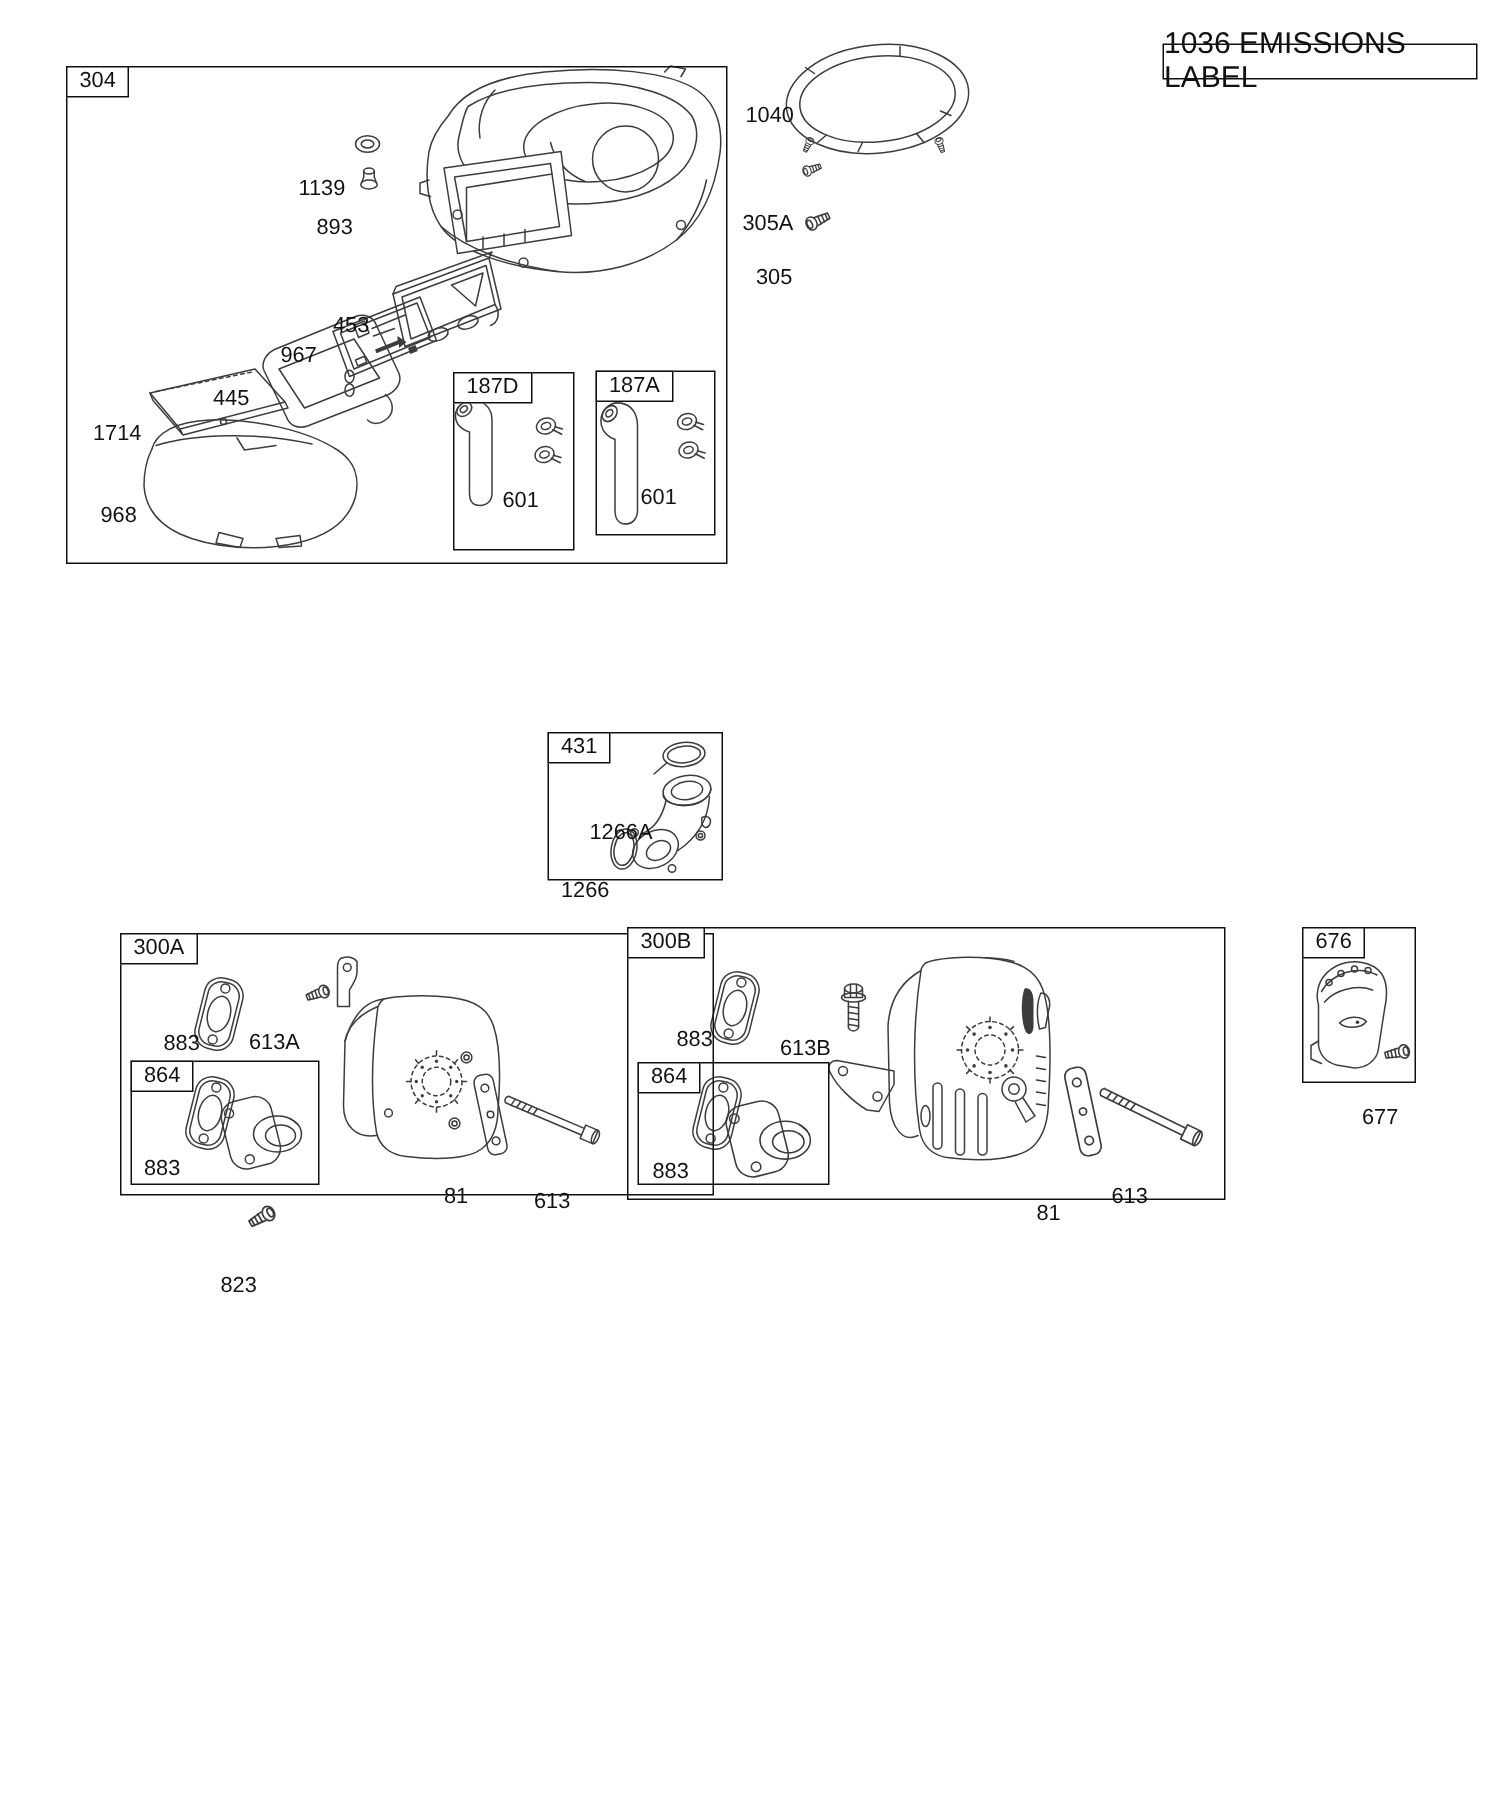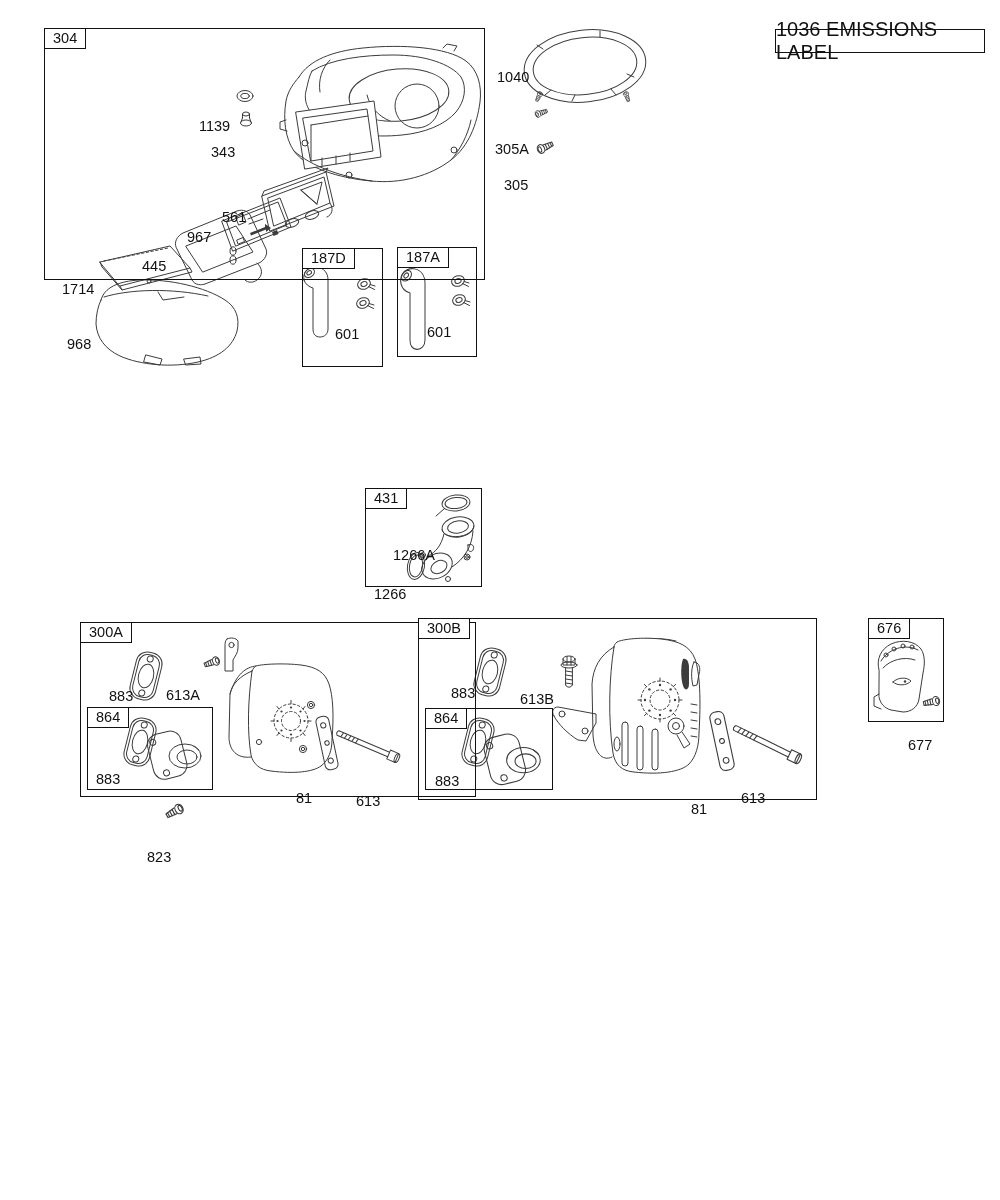--- a/index.html
+++ b/index.html
@@ -290,21 +290,21 @@
         <circle cx="912" cy="647" r="2"></circle>
       <path d="M893,682 C898,677 907,677 911,681 C907,686 897,686 893,682 Z"></path>
       <circle class="fd" cx="905" cy="681.5" r="1.2"></circle>
       <path d="M879,694 L874,697 L874,706 L881,709"></path>
     </g>
     <g>
       <use href="#d-screw" transform="translate(936,701) rotate(168) scale(1.05)"></use>
     </g>
   </svg>
 
-  <div class="box" style="left:44px;top:28px;width:441px;height:252px">
+  <div class="box" style="left:44px;top:44px;width:441px;height:332px">
     <div class="tag"><span>304</span></div>
   </div>
   <div class="box" style="left:302px;top:248px;width:81px;height:119px">
     <div class="tag"><span>187D</span></div>
   </div>
   <div class="box" style="left:397px;top:247px;width:80px;height:110px">
     <div class="tag"><span>187A</span></div>
   </div>
   <div class="emis" style="left:775px;top:29px;width:210px;height:24px">
     <span>1036 EMISSIONS LABEL</span>
@@ -322,22 +322,22 @@
     <div class="tag"><span>300B</span></div>
   </div>
   <div class="box" style="left:425px;top:708px;width:128px;height:82px">
     <div class="tag"><span>864</span></div>
   </div>
   <div class="box" style="left:868px;top:618px;width:76px;height:104px">
     <div class="tag"><span>676</span></div>
   </div>
 
   <span class="plabel" style="left:199px;top:87px">1139</span>
-  <span class="plabel" style="left:211px;top:113px">343</span>
-  <span class="plabel" style="left:222px;top:178px">561</span>
+  <span class="plabel" style="left:211px;top:113px">893</span>
+  <span class="plabel" style="left:222px;top:178px">453</span>
   <span class="plabel" style="left:187px;top:198px">967</span>
   <span class="plabel" style="left:142px;top:227px">445</span>
   <span class="plabel" style="left:62px;top:250px">1714</span>
   <span class="plabel" style="left:67px;top:305px">968</span>
   <span class="plabel" style="left:335px;top:295px">601</span>
   <span class="plabel" style="left:427px;top:293px">601</span>
   <span class="plabel" style="left:497px;top:38px">1040</span>
   <span class="plabel" style="left:495px;top:110px">305A</span>
   <span class="plabel" style="left:504px;top:146px">305</span>
   <span class="plabel" style="left:393px;top:516px">1266A</span>

